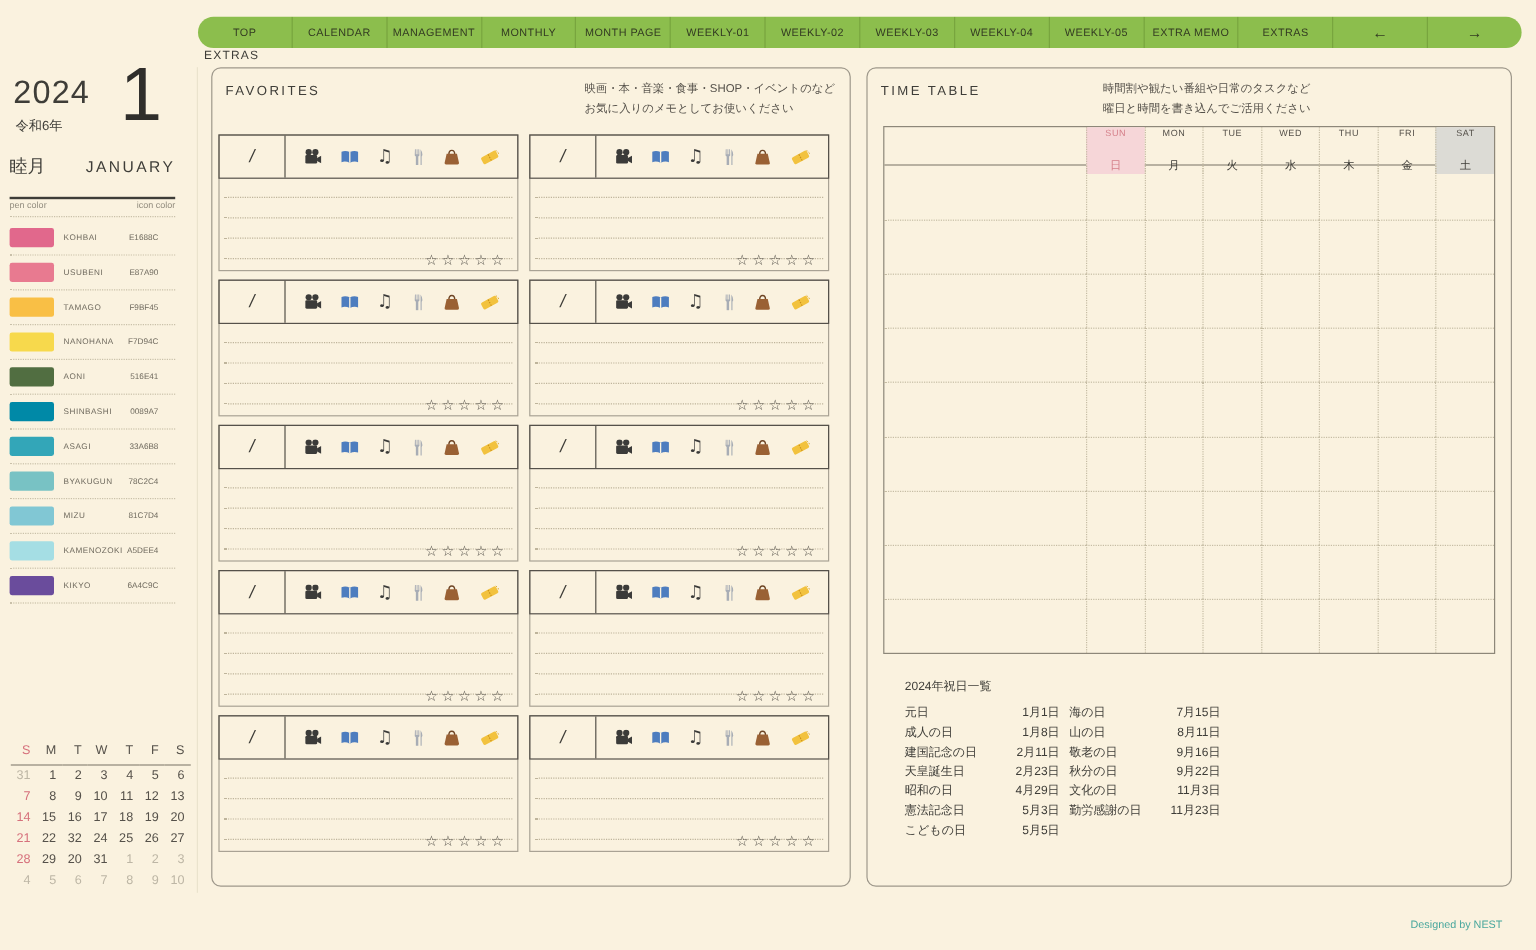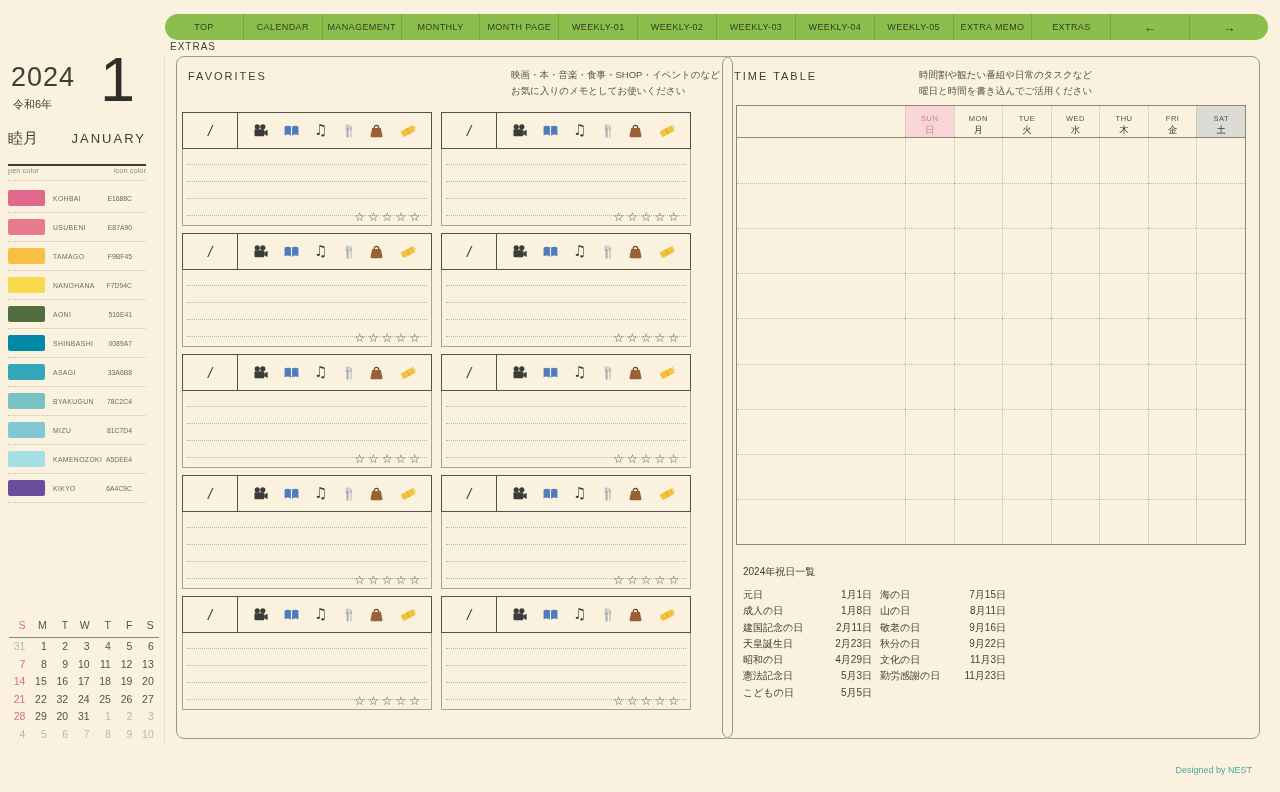--- a/index.html
+++ b/index.html
@@ -39,54 +39,54 @@
   .cal-head{height:20px;line-height:16px;border-bottom:1px solid #8D8779;}
   .cal-cell.muted{color:#BDB6A5;}
   .cal-cell.sun{color:var(--sunday-red);}
 
   
   .panel{position:absolute;top:56px;height:681px;border:1px solid #9E988B;border-radius:8px;}
   .panel-title{position:absolute;left:11px;top:13px;font-size:11px;letter-spacing:2px;color:#3E3D38;}
   .panel-note{font-size:9.5px;line-height:16px;color:#55514A;}
 
   
-  .fav-panel{left:176px;width:531px;padding-left:24px;}
+  .fav-panel{left:176px;width:531px;}
   .fav-note{position:absolute;right:12px;top:10px;text-align:left;}
   .fav-grid{position:absolute;left:5px;top:55px;display:grid;grid-template-columns:250px 250px;gap:7px 9px;}
   .blk{height:112px;border:1px solid #A9A294;position:relative;}
   .blk-head{position:absolute;top:-1px;left:-1px;right:-1px;height:35px;border:1px solid #55514A;display:flex;}
   .head-date{width:54px;border-right:1px solid #55514A;display:flex;align-items:center;justify-content:center;
     font-size:15px;font-style:italic;color:#3E3D38;}
   .head-icons{flex:1;display:flex;align-items:center;justify-content:space-between;padding:0 15px;}
   .head-icons span{display:flex;align-items:center;line-height:1;}
   .music-glyph{font-size:15px;color:#3B3B39;font-family:"DejaVu Sans",sans-serif;}
   .blk-body{position:absolute;top:35px;left:0;right:0;bottom:0;padding:0 4px;}
   .blk-line{height:16px;border-bottom:1px dotted #BEB49B;}
   .blk-stars{position:absolute;right:8px;bottom:1px;font-size:12px;letter-spacing:3px;color:#55514A;
     font-family:"DejaVu Sans",sans-serif;}
 
   
   .tt-panel{left:722px;width:536px;}
   .tt-note{position:absolute;left:148px;top:10px;margin-left:48px;}
   .tt-table{position:absolute;left:13px;top:48px;width:508px;height:438px;border:1px solid #8D8779;
     display:flex;flex-direction:column;background:transparent;}
   .tt-dayhead{display:grid;grid-template-columns:168px repeat(7,1fr);height:31px;border-bottom:1px solid #8D8779;}
-  .tt-hcell{display:flex;flex-direction:column;align-items:center;justify-content:flex-end;gap:1px;
+  .tt-hcell{display:flex;flex-direction:column;align-items:center;justify-content:flex-start;gap:17px;
     border-left:1px dotted #C5BCA4;}
   .tt-hcell:first-child{border-left:none;}
   .tt-en{font-size:7.5px;letter-spacing:.5px;color:#55514A;}
   .tt-ja{font-size:9.5px;color:#3E3D38;}
   .tt-hcell.sun{background:var(--sun-bg);}
   .tt-hcell.sun .tt-en,.tt-hcell.sun .tt-ja{color:#D5808A;}
   .tt-hcell.sat{background:var(--sat-bg);}
   .tt-grid{flex:1;display:grid;grid-template-columns:168px repeat(7,1fr);grid-auto-rows:1fr;}
   .tt-cell.bl{border-left:1px dotted #C5BCA4;}
   .tt-cell.bt{border-top:1px dotted #C5BCA4;}
 
-  .holidays{position:absolute;left:20px;top:508px;width:300px;}
+  .holidays{position:absolute;left:31px;top:508px;width:300px;}
   .hol-title{font-size:10px;color:#3E3D38;margin-bottom:8px;}
   .hol-row{display:flex;font-size:10px;color:#3E3D38;height:16.3px;line-height:16.3px;}
   .h-name1{width:92px;}
   .h-date1{width:37px;text-align:right;}
   .h-name2{width:80px;margin-left:8px;}
   .h-date2{width:46px;text-align:right;}
 
   .credit{position:absolute;right:28px;bottom:17px;font-size:9px;color:var(--credit-teal);}
 </style>
 </head>

